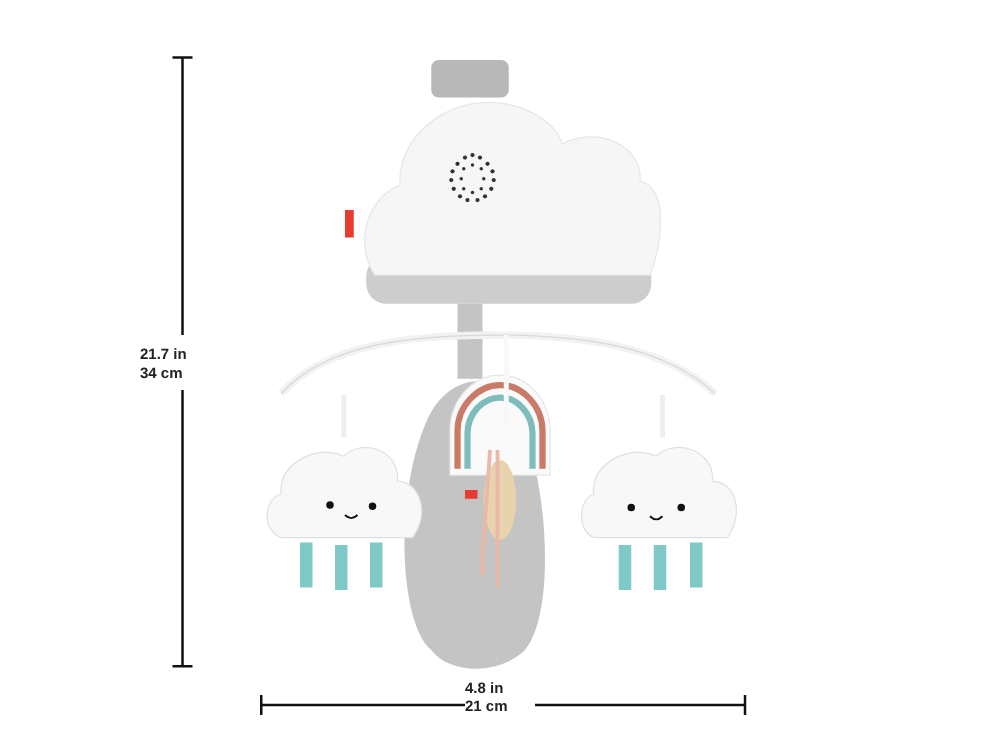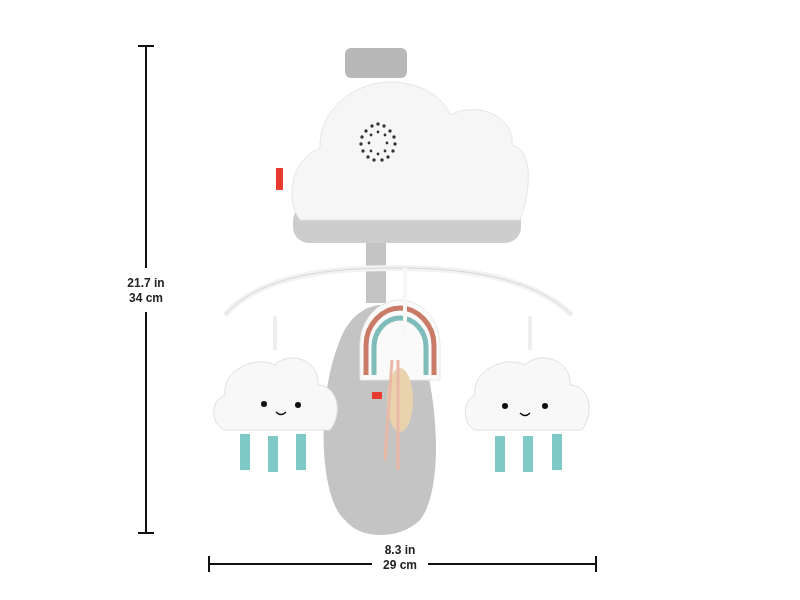--- a/index.html
+++ b/index.html
@@ -1,17 +1,17 @@
 <!DOCTYPE html>
 <html><head>
 <meta charset="utf-8">
 <style>
   html,body{margin:0;padding:0;}
   body{width:800px;height:600px;background:#ffffff;position:relative;overflow:hidden;font-family:"Liberation Sans",sans-serif;}
-  .dim-label{position:absolute;font-size:12px;font-weight:bold;color:#222;text-align:center;line-height:15px;background:#fff;}
+  .dim-label{position:absolute;font-size:12px;font-weight:bold;color:#222;text-align:left;line-height:15px;background:#fff;}
   svg{position:absolute;left:0;top:0;}
 </style>
 </head>
 <body>
 
 <svg width="800" height="600" viewBox="0 0 800 600">
 
   <g stroke="#111" stroke-width="2">
     <line x1="146" y1="46" x2="146" y2="268"></line>
     <line x1="146" y1="312" x2="146" y2="533"></line>
@@ -100,15 +100,15 @@
       <circle cx="545" cy="406" r="3" fill="#111"></circle>
     <path d="M520 413 Q525 418 530 413" stroke="#111" fill="none" stroke-width="1.5"></path>
   </g>
 </svg>
 
 <div class="dim-label" style="left:112px;top:276px;width:68px;">
   <div>21.7 in</div>
   <div>34 cm</div>
 </div>
 <div class="dim-label" style="left:372px;top:543px;width:56px;">
-  <div>8.3 in</div>
-  <div>29 cm</div>
+  <div>4.8 in</div>
+  <div>21 cm</div>
 </div>
 
 </body></html>

